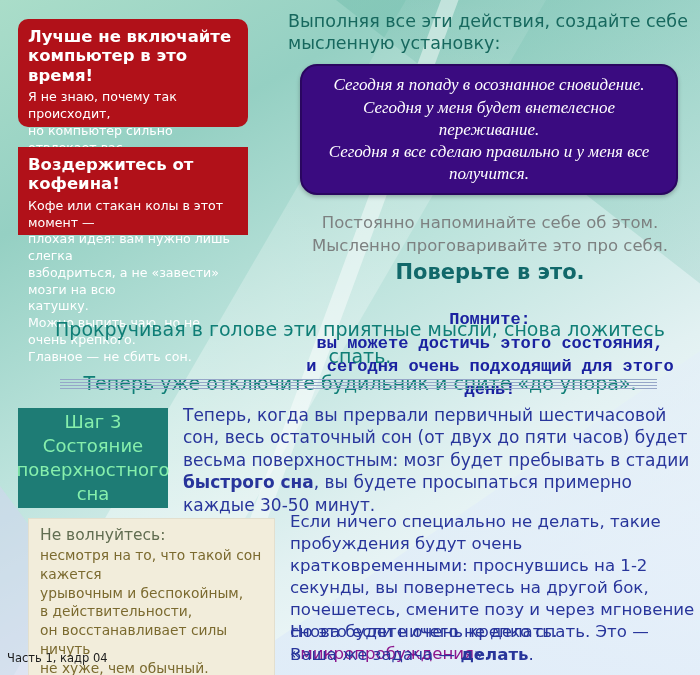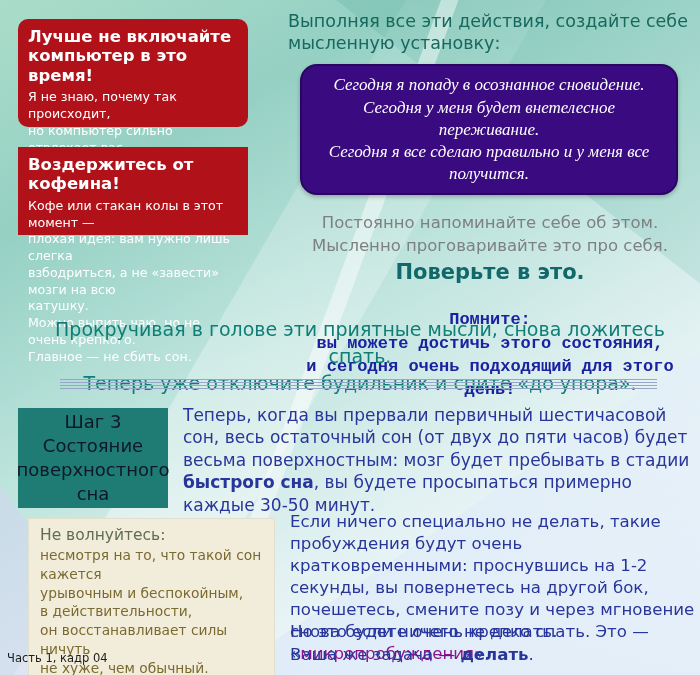--- a/index.html
+++ b/index.html
@@ -43,21 +43,21 @@
     position:absolute;left:30px;top:316px;width:660px;
     color:#0f7e76;font-size:19px;line-height:1.42;text-align:center;white-space:pre-line;
   }
   .divider{
     position:absolute;left:60px;top:379px;width:597px;height:12px;
     background:repeating-linear-gradient(180deg,#96a6c8 0px,#96a6c8 1px,rgba(0,0,0,0) 1px,rgba(0,0,0,0) 3px);
   }
 
   .step-box{
     position:absolute;left:18px;top:408px;width:150px;height:100px;
-    background:#1e7c75;color:#0f172a;display:flex;align-items:center;justify-content:center;
+    background:#1e7c75;color:#86efac;display:flex;align-items:center;justify-content:center;
     text-align:center;font-size:18px;line-height:1.33;white-space:pre-line;
   }
   .step-para{position:absolute;left:183px;top:404px;width:512px;color:#28359b;font-size:17px;line-height:1.32;margin:0;}
   .step-para b{font-weight:bold;}
 
   .note-box{
     position:absolute;left:28px;top:518px;width:247px;box-sizing:border-box;
     background:#f2eddb;padding:7px 11px 8px 11px;border:1px solid rgba(0,0,0,0.06);
   }
   .note-box .n-title{color:#616d51;font-size:15.5px;margin:0 0 2px 0;}

